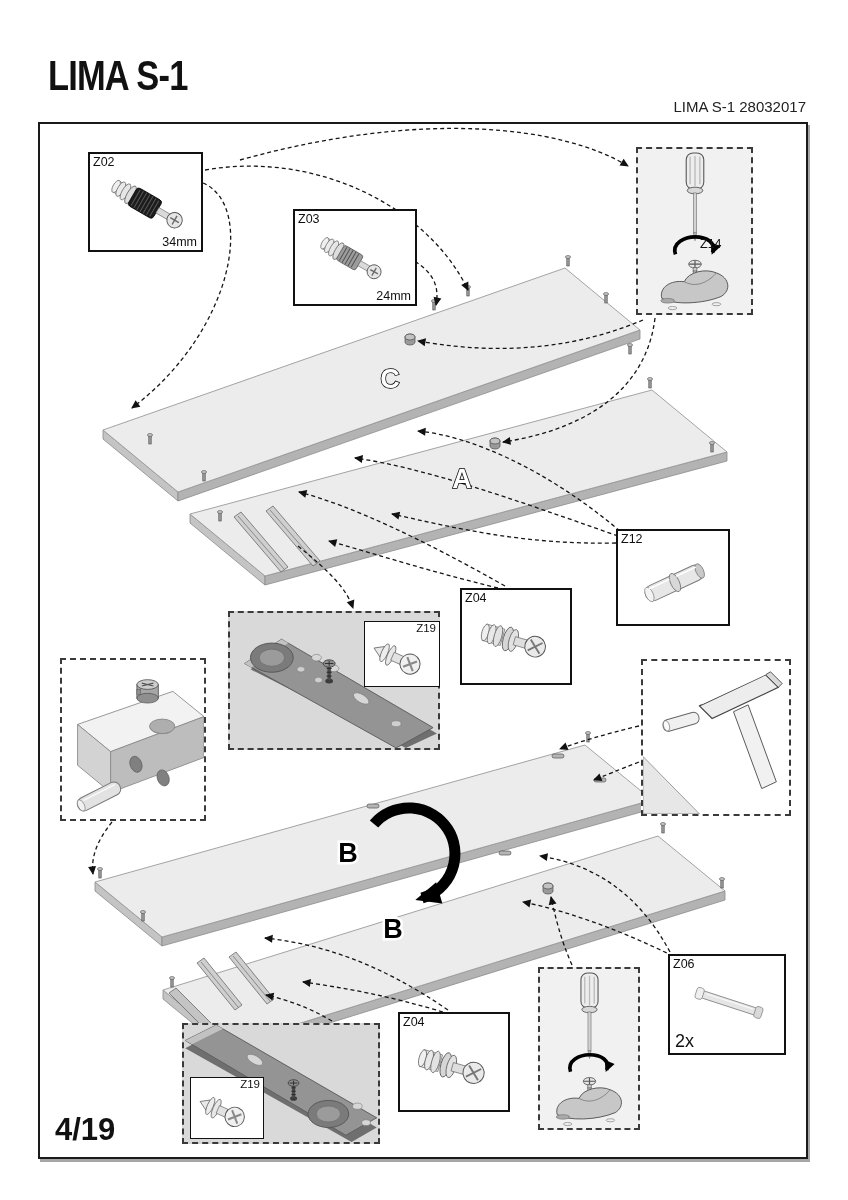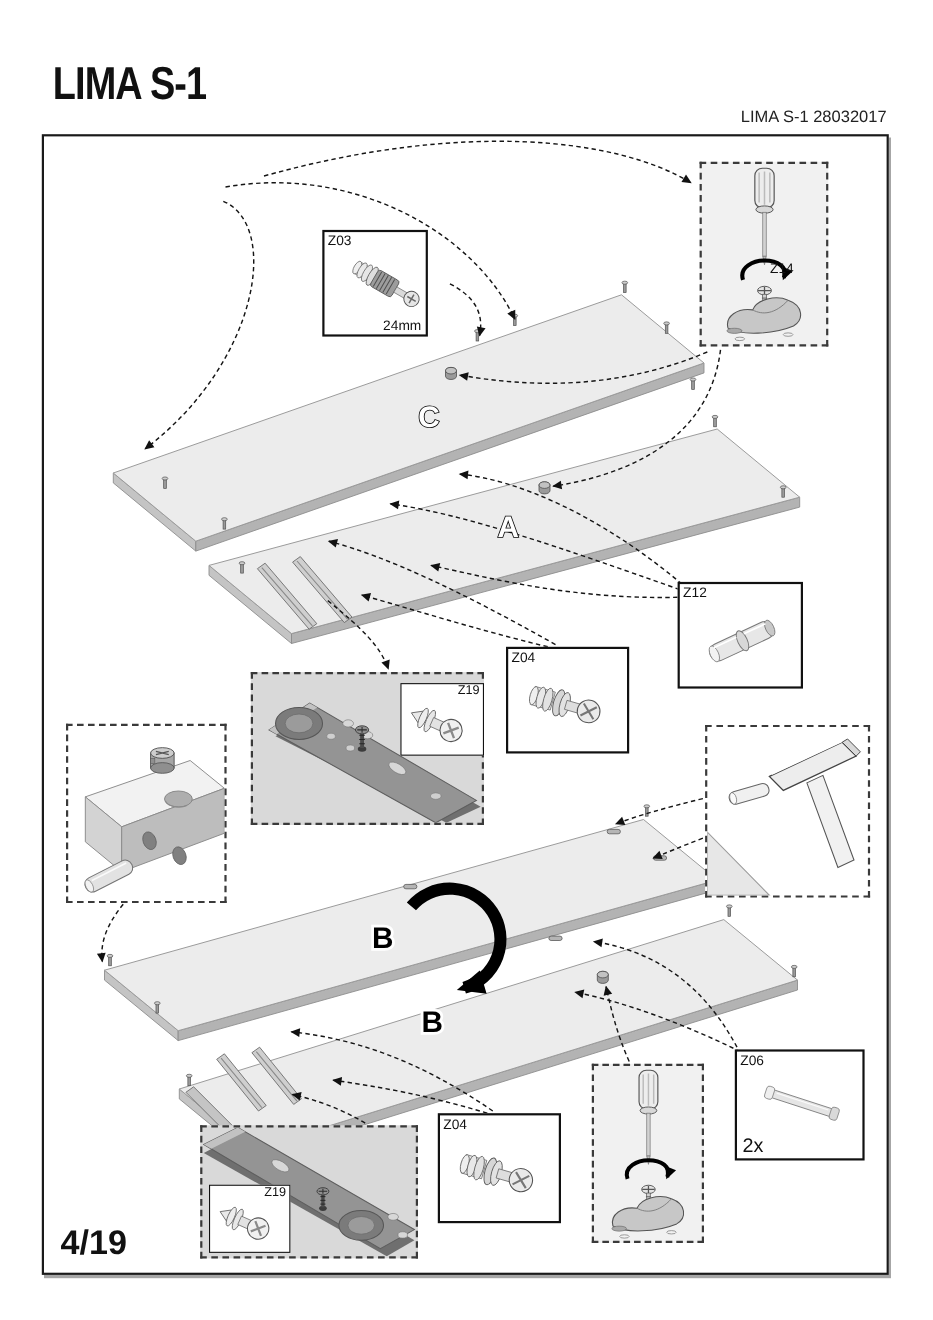--- a/index.html
+++ b/index.html
@@ -142,22 +142,40 @@
     <path d="M 374,824 A 46,46 0 1 1 422,898" fill="none" stroke="#000" stroke-width="11" marker-end="url(#ahBig)"></path>
 
     <g font-family="Liberation Sans, sans-serif" font-size="27" font-weight="bold" text-anchor="middle">
       <text x="390" y="388" fill="#ffffff" stroke="#000" stroke-width="1.5" style="paint-order:stroke">C</text>
       <text x="462" y="488" fill="#ffffff" stroke="#000" stroke-width="1.5" style="paint-order:stroke">A</text>
       <text x="348" y="862" fill="#000" stroke="#fff" stroke-width="5" style="paint-order:stroke">B</text>
       <text x="393" y="938" fill="#000" stroke="#fff" stroke-width="5" style="paint-order:stroke">B</text>
     </g>
   </svg>
 
-
-  <div class="box" style="left:293px;top:209px;width:96px;height:97px;">
+  <div class="box" style="left:88px;top:152px;width:115px;height:100px;">
+    <span class="plabel">Z02</span>
+    <svg class="boxsvg" style="left:2px;top:14px;" width="109" height="72" viewBox="0 0 100 80">
+      <g transform="rotate(30 50 40)">
+        <rect x="10" y="33" width="16" height="14" fill="#e6e6e6" stroke="#6a6a6a" stroke-width="0.7"></rect>
+        <ellipse cx="11" cy="40" rx="3.4" ry="7.5" fill="#efefef" stroke="#6a6a6a" stroke-width="0.8"></ellipse>
+        <ellipse cx="17" cy="40" rx="3.6" ry="9" fill="#eaeaea" stroke="#6a6a6a" stroke-width="0.8"></ellipse>
+        <ellipse cx="23" cy="40" rx="3.8" ry="10" fill="#e6e6e6" stroke="#6a6a6a" stroke-width="0.8"></ellipse>
+        <ellipse cx="29.5" cy="40" rx="4" ry="11" fill="#dedede" stroke="#666" stroke-width="0.9"></ellipse>
+        <rect x="32" y="28.5" width="32" height="23" rx="3.5" fill="#1c1c1c" stroke="#000" stroke-width="0.8"></rect>
+        <path d="M36,30 V50 M40,29.5 V50.5 M44,29 V51 M48,29 V51 M52,29 V51 M56,29.5 V50.5 M60,30 V50" stroke="#585858" stroke-width="1.1"></path>
+        <rect x="64" y="36.6" width="15" height="6.8" fill="#dadada" stroke="#6a6a6a" stroke-width="0.7"></rect>
+        <circle cx="86" cy="40" r="8.6" fill="#e6e6e6" stroke="#555" stroke-width="1"></circle>
+        <path d="M80.5,40 H91.5 M86,34.5 V45.5" stroke="#6a6a6a" stroke-width="1.6"></path>
+      </g>
+    </svg>
+    <span class="cap-br">34mm</span>
+  </div>
+
+  <div class="box" style="left:293px;top:209px;width:124px;height:97px;">
     <span class="plabel">Z03</span>
     <svg class="boxsvg" style="left:3px;top:14px;" width="108" height="68" viewBox="0 0 100 80">
       <g transform="rotate(30 50 40)">
         <rect x="12" y="33" width="16" height="14" fill="#e6e6e6" stroke="#6a6a6a" stroke-width="0.7"></rect>
         <ellipse cx="13" cy="40" rx="3.4" ry="7.5" fill="#efefef" stroke="#6a6a6a" stroke-width="0.8"></ellipse>
         <ellipse cx="19" cy="40" rx="3.6" ry="9" fill="#eaeaea" stroke="#6a6a6a" stroke-width="0.8"></ellipse>
         <ellipse cx="25" cy="40" rx="3.8" ry="10" fill="#e6e6e6" stroke="#6a6a6a" stroke-width="0.8"></ellipse>
         <ellipse cx="31.5" cy="40" rx="4" ry="11" fill="#dedede" stroke="#666" stroke-width="0.9"></ellipse>
         <rect x="34" y="30" width="26" height="20" rx="3" fill="#9c9c9c" stroke="#4e4e4e" stroke-width="0.8"></rect>
         <path d="M38,31 V49 M42,30.5 V49.5 M46,30.5 V49.5 M50,30.5 V49.5 M54,31 V49" stroke="#4f4f4f" stroke-width="1.1"></path>

